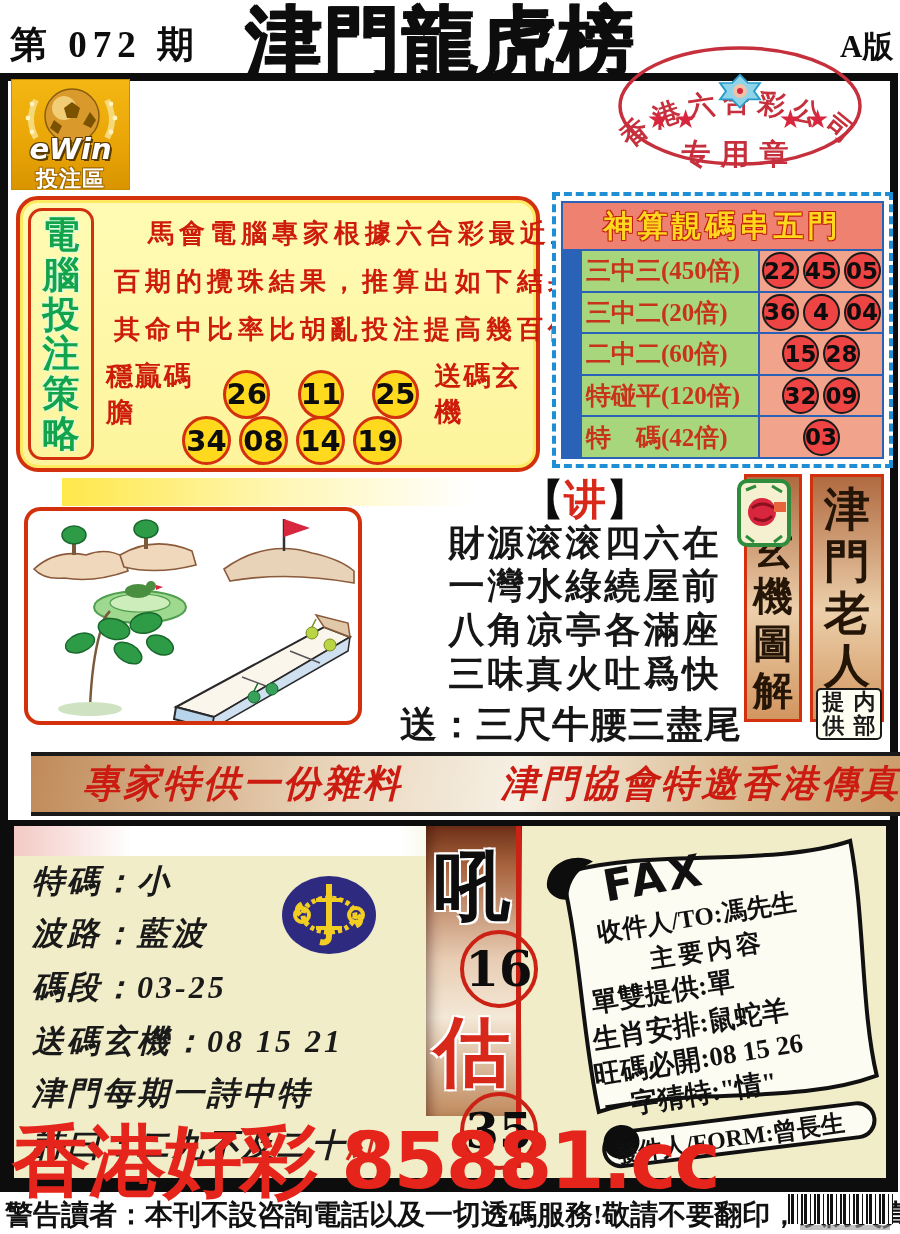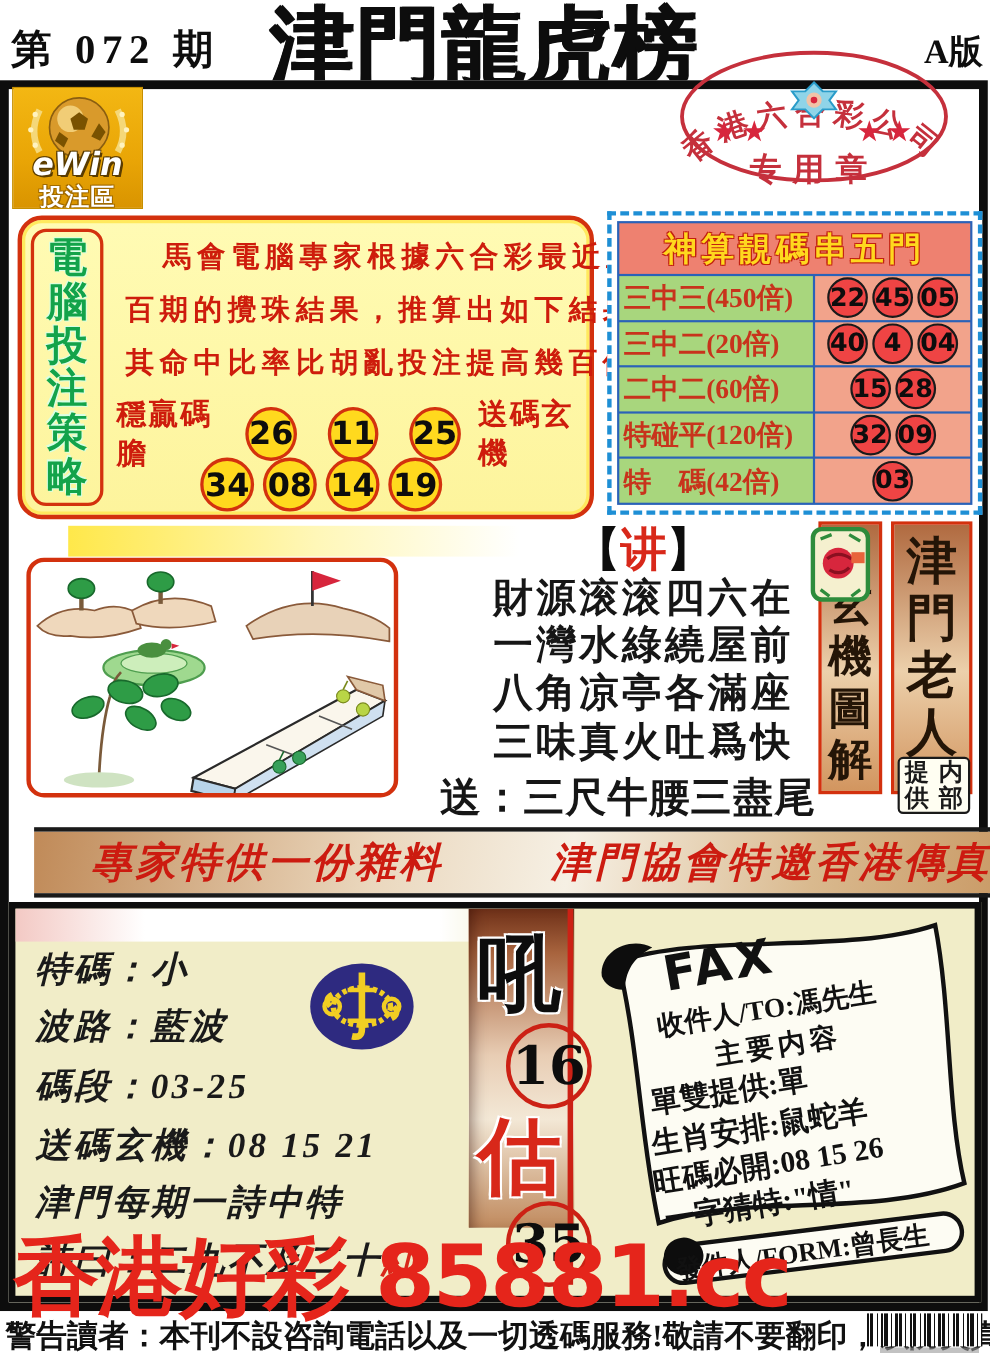--- a/index.html
+++ b/index.html
@@ -46,21 +46,21 @@
   .ball.strat{width:49px;height:49px;background:#ffd91e;border:3px solid #d3310e;font-size:29px;color:#0d0d0d;}
 
   
   .serial-box{left:552px;top:192px;width:341px;height:276px;border:4px dashed #1e8fd5;background:#fff;padding:5px;}
   .serial-inner{width:100%;height:100%;display:flex;flex-direction:column;gap:2px;background:#2a62b8;padding:2px;}
   .serial-header{height:46px;background:#ee8170;display:flex;align-items:center;justify-content:center;
                  font-size:30px;font-weight:900;color:#ffd81e;letter-spacing:4px;
                  text-shadow:1px 1px 0 #c22110,-1px -1px 0 #c22110,1px -1px 0 #c22110,-1px 1px 0 #c22110;}
   .serial-row{flex:1;display:flex;gap:2px;}
   .serial-row .lab{width:176px;background:#a8d67d;color:#c8331c;font-size:25px;font-weight:800;
-                   display:flex;align-items:center;padding-left:4px;white-space:nowrap;}
+                   display:flex;align-items:center;padding-left:4px;white-space:nowrap;margin-left:19px;}
   .serial-row .vals{flex:1;background:#f2a38b;display:flex;align-items:center;justify-content:center;gap:4px;}
   .ball.serial{width:37px;height:37px;background:#ef4444;border:2px solid #1a1a1a;font-size:23px;color:#0d0d0d;}
 
   
   .yellow-band{left:62px;top:478px;width:410px;height:28px;
                background:linear-gradient(90deg,#ffe84a,#fff7b8 55%,rgba(255,255,255,0));}
   .picture-box{left:24px;top:507px;width:338px;height:218px;border:4px solid #d3310e;border-radius:16px;background:#fff;overflow:hidden;}
   .tag-line{left:440px;top:472px;width:290px;text-align:center;font-size:42px;font-weight:900;}
   .tag-line .bk{color:#0d0d0d;}
   .tag-line .rd{color:#d8281a;}
@@ -212,21 +212,21 @@
         <div class="lab">三中三(450倍)</div>
         <div class="vals">
           <span class="ball serial">22</span>
           <span class="ball serial">45</span>
           <span class="ball serial">05</span>
         </div>
       </div>
       <div class="serial-row">
         <div class="lab">三中二(20倍)</div>
         <div class="vals">
-          <span class="ball serial">40</span>
+          <span class="ball serial">36</span>
           <span class="ball serial">4</span>
           <span class="ball serial">04</span>
         </div>
       </div>
       <div class="serial-row">
         <div class="lab">二中二(60倍)</div>
         <div class="vals">
           <span class="ball serial">15</span>
           <span class="ball serial">28</span>
         </div>

